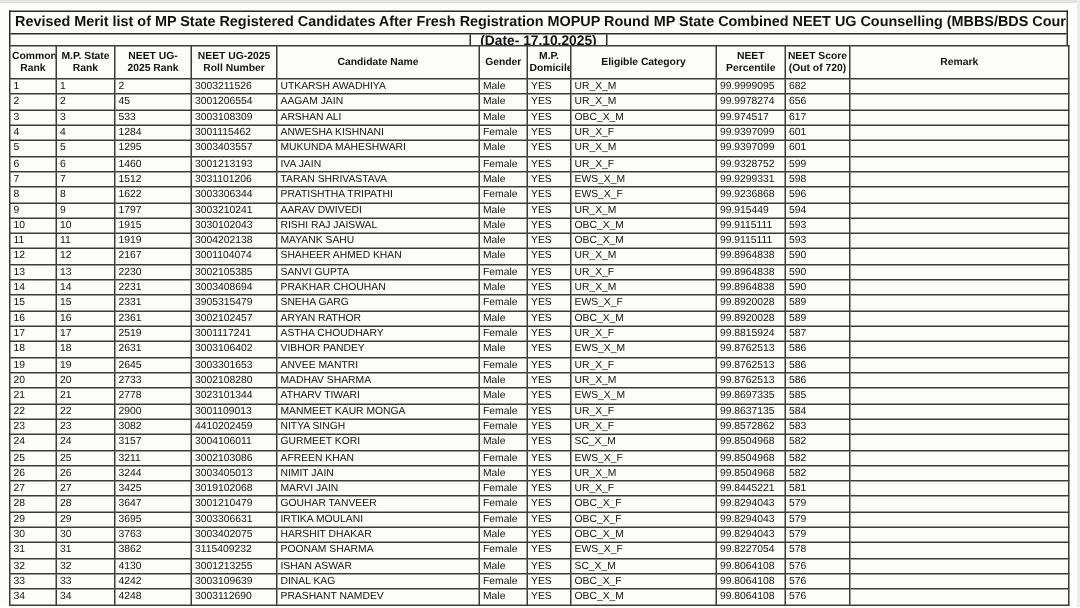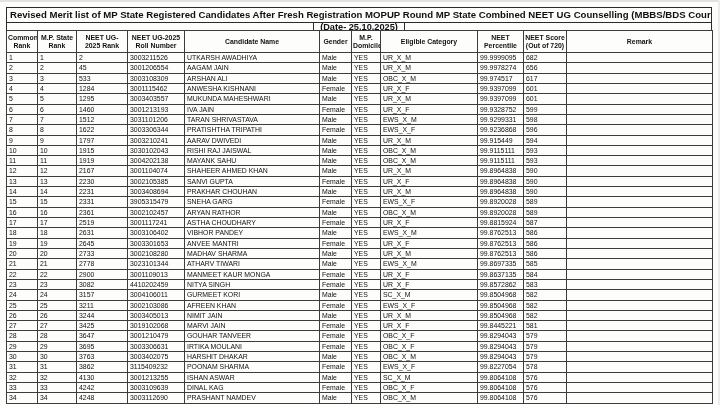--- a/index.html
+++ b/index.html
@@ -98,21 +98,21 @@
 </head>
 <body>
 
 <div class="page">
   <div class="scan-edge-top"></div>
   <div class="scan-edge-right"></div>
 
   <div class="titlebox">
     <div class="title-line">Revised Merit list of MP State Registered Candidates After Fresh Registration MOPUP Round MP State Combined NEET UG Counselling (MBBS/BDS Course) - 2025</div>
     <div class="date-line">
-      <span>(Date- 25.10.2025)</span>
+      <span>(Date- 17.10.2025)</span>
     </div>
   </div>
 
   <table class="merit">
     <colgroup>
       <col style="width:31px">
         <col style="width:39px">
         <col style="width:51px">
       <col style="width:57px">
         <col style="width:135px">

